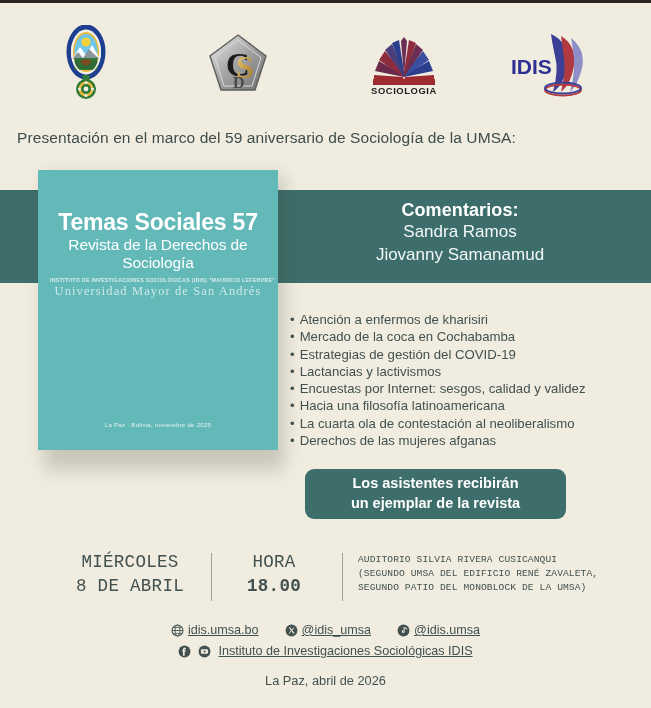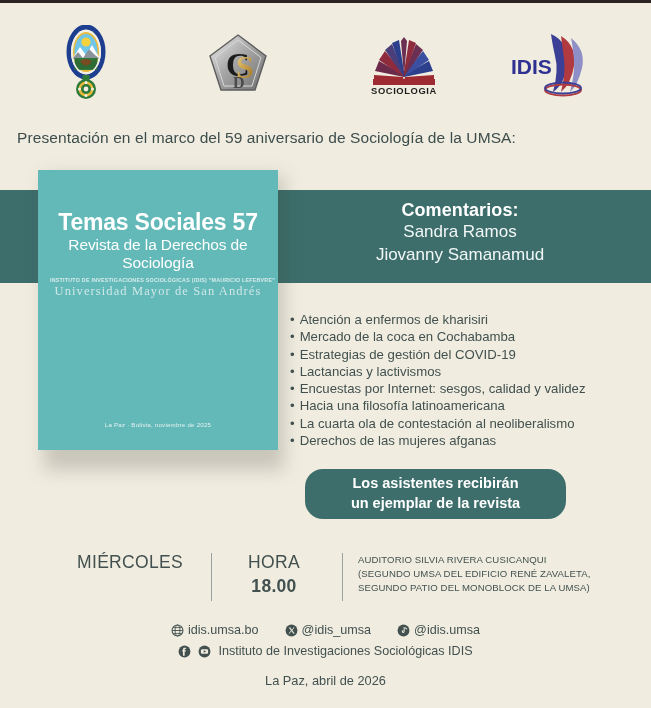--- a/index.html
+++ b/index.html
@@ -152,38 +152,38 @@
     white-space: nowrap;
   }
   .topic .dot { margin-right: 5px; }
 
   
   .callout {
     position: absolute;
     top: 469px; left: 305px;
     width: 261px; height: 50px;
     background: #3d6e6b;
-    border-radius: 18px;
+    border-radius: 9px;
     display: flex;
     align-items: center;
     justify-content: center;
     text-align: center;
   }
   .callout-text {
     font-size: 14.5px;
     font-weight: 700;
     color: #ffffff;
     line-height: 1.35;
   }
 
   
   .info-row {
     position: absolute;
     top: 551px; left: 0;
-    width: 533px; height: 52px;
+    width: 533px; height: 52px; font-family: Liberation Mono, monospace;
   }
   .info-day {
     position: absolute;
     left: 55px; top: 0;
     width: 150px;
     text-align: center;
     font-size: 17.5px;
     color: #42514f;
     line-height: 1.35;
     letter-spacing: .3px;
@@ -225,20 +225,21 @@
     text-align: center;
   }
   .social-row {
     display: flex;
     justify-content: center;
     align-items: center;
     gap: 7px;
     font-size: 12.6px;
     color: #42514f;
     line-height: 21px;
+    text-decoration: underline;
   }
   .social-row .gap { width: 12px; }
   .social-item {
     display: inline-flex;
     align-items: center;
     gap: 4px;
   }
   .sicon { display: inline-block; width: 13px; height: 13px; }
   .sicon svg { display: block; }
 
@@ -391,20 +392,21 @@
   <div class="callout">
     <div class="callout-text">
       <span>Los asistentes recibirán</span><br>
       <span>un ejemplar de la revista</span>
     </div>
   </div>
 
   <div class="info-row">
     <div class="info-day">
       <div>MIÉRCOLES</div>
+      <div>8 DE ABRIL</div>
     </div>
     <div class="divider div1"></div>
     <div class="info-hour">
       <div>HORA</div>
       <div class="hour-val">18.00</div>
     </div>
     <div class="divider div2"></div>
     <div class="info-venue">
       <div>AUDITORIO SILVIA RIVERA CUSICANQUI</div>
       <div>(SEGUNDO UMSA DEL EDIFICIO RENÉ ZAVALETA,</div>

